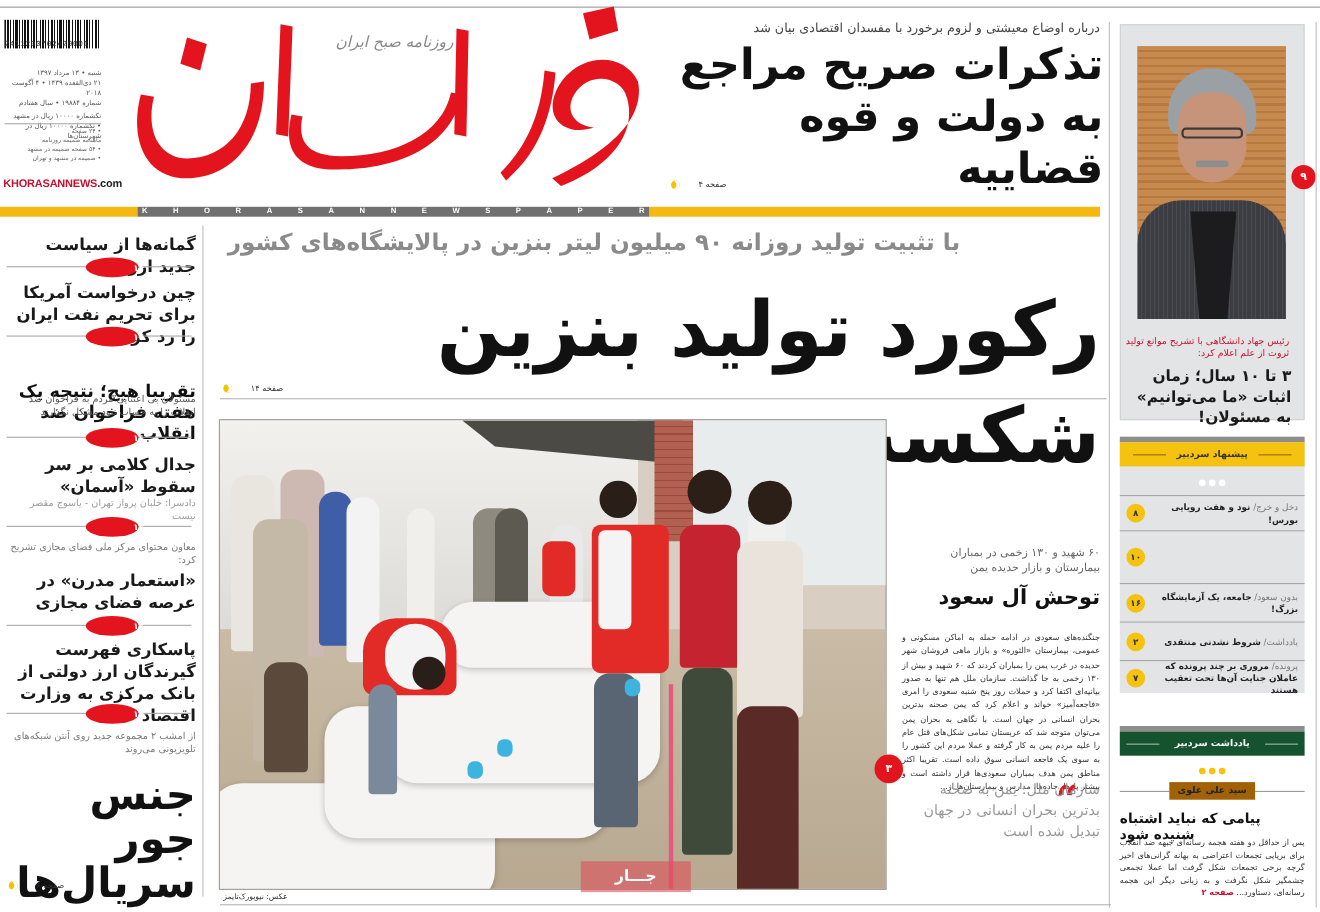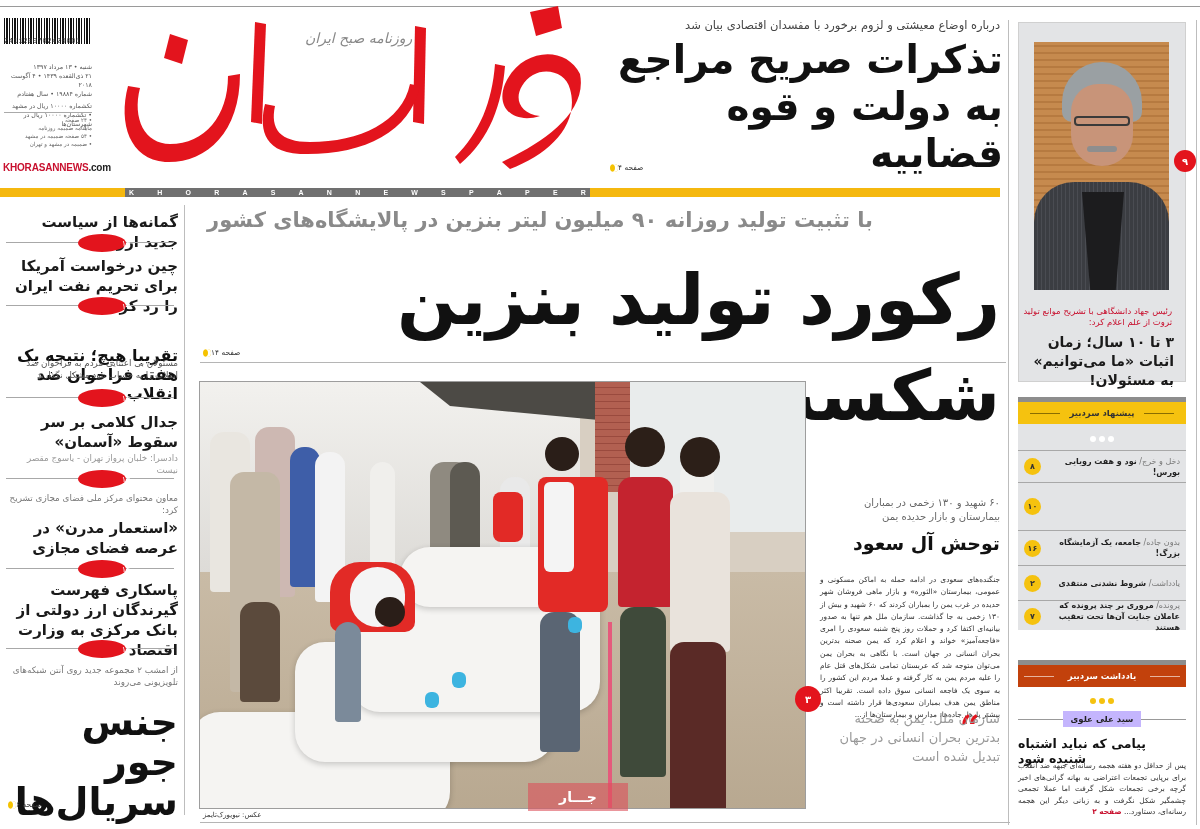--- a/index.html
+++ b/index.html
@@ -20,21 +20,21 @@
   .site-url { left: 3px; top: 162px; font-family: "Liberation Sans", sans-serif; font-weight: bold; font-size: 10px; color: #c8102e; letter-spacing: -0.2px; }
   .site-url span { color: #222; }
 
   
   .logo { left: 110px; top: 4px; width: 480px; height: 170px; }
   .logo-sub { left: 305px; top: 30px; font-family: "DejaVu Serif", serif; font-style: italic; font-size: 14px; color: #888; }
 
   
   .top-kicker { left: 600px; top: 18px; width: 400px; font-size: 11.5px; color: #444; }
   .top-headline { left: 595px; top: 36px; width: 408px; font-family: "DejaVu Sans", sans-serif; font-weight: bold; font-size: 39px; line-height: 47px; color: #111; letter-spacing: -1px; }
-  .page-ref { font-size: 7.5px; color: #333; display: inline-flex; align-items: center; gap: 0; direction: rtl; }
+  .page-ref { font-size: 7.5px; color: #333; display: inline-flex; align-items: center; gap: 17px; direction: rtl; }
   .page-ref .moon { width: 8px; height: 8px; border-radius: 50%; background: #f5c200; display: inline-block; box-shadow: inset -3px 0 0 #fff; }
   .top-pageref { left: 610px; top: 163px; }
 
   
   .portrait-card { left: 1018px; top: 22px; width: 168px; height: 360px; background: #e3e4e6; border: 1px solid #d0d0d0; }
   .portrait { left: 1034px; top: 42px; width: 135px; height: 248px; overflow: hidden; background: #c98a4a; }
   .portrait .blinds { position: absolute; inset: 0; background: repeating-linear-gradient(0deg, #c68a4e 0 5px, #b67a40 5px 7px); }
   .portrait .hair { position: absolute; left: 28px; top: 20px; width: 80px; height: 60px; border-radius: 40px 40px 10px 10px; background: #9aa0a3; }
   .portrait .face { position: absolute; left: 37px; top: 42px; width: 62px; height: 82px; border-radius: 30px 30px 34px 34px; background: #c89479; }
   .portrait .glasses { position: absolute; left: 40px; top: 74px; width: 56px; height: 10px; border: 2px solid #3a3a3a; border-radius: 4px; }
@@ -55,21 +55,21 @@
   
   .vrule { width: 1px; background: #bdbdbd; }
 
   
   .left-item { left: 6px; width: 172px; }
   .lc-head { font-weight: bold; font-size: 15px; line-height: 20px; color: #1a1a1a; }
   .lc-head-xl { font-weight: bold; font-size: 16px; line-height: 19px; color: #111; }
   .lc-sub { font-size: 8.8px; line-height: 12px; color: #555; }
   .lc-sub-grey { font-size: 8.8px; line-height: 12px; color: #999; }
   .sep { left: 6px; width: 168px; height: 1px; background: #a8a8a8; }
-  .num-badge { width: 18px; height: 18px; border-radius: 50%; background: #e3141d; color: #fff; font-size: 8px; font-weight: normal; display: flex; align-items: center; justify-content: center; padding-left: 48px; }
+  .num-badge { width: 18px; height: 18px; border-radius: 50%; background: #e3141d; color: #fff; font-size: 8px; font-weight: bold; display: flex; align-items: center; justify-content: center; padding-left: 48px; }
   .big-left { left: 4px; top: 702px; width: 174px; font-weight: bold; font-size: 38px; line-height: 40px; color: #111; letter-spacing: -1px; }
 
   
   .main-kicker { left: 200px; top: 208px; width: 680px; text-align: center; font-weight: bold; font-size: 21px; color: #8a8a8a; }
   .main-headline { left: 200px; top: 252px; width: 800px; text-align: right; font-weight: bold; font-size: 70px; line-height: 96px; color: #111; letter-spacing: -3px; }
   .main-pageref { left: 203px; top: 348px; }
   .main-rule { left: 200px; top: 362px; width: 806px; height: 1px; background: #b5b5b5; }
 
   
   .photo { left: 199px; top: 381px; width: 607px; height: 428px; overflow: hidden; background: #d8cfc2; border: 1px solid #9d9d9d; }
@@ -105,28 +105,28 @@
   .dots i { width: 6px; height: 6px; border-radius: 50%; background: #fff; display: block; }
   .picks-dots { left: 1018px; top: 436px; width: 168px; }
   .pick-row { left: 1018px; width: 168px; border-top: 1px solid #a8a8a8; display: flex; flex-direction: row; align-items: center; padding: 0 6px 0 6px; gap: 6px; }
   .pick-row .ybadge { width: 17px; height: 17px; border-radius: 50%; background: #f5c20f; color: #333; font-size: 8px; font-weight: bold; display: flex; align-items: center; justify-content: center; flex-shrink: 0; }
   .pick-row .ptext { flex: 1; direction: rtl; text-align: right; font-size: 8px; line-height: 11px; color: #222; }
   .pick-row .ptext .cat { color: #777; font-weight: normal; }
   .pick-row .ptext b { font-weight: bold; }
 
   
   .note-grey { left: 1018px; top: 660px; width: 168px; height: 5px; background: #8d8d8d; }
-  .note-head { left: 1018px; top: 665px; width: 168px; height: 22px; background: #c2410c; display: flex; align-items: center; justify-content: center; gap: 14px; }
+  .note-head { left: 1018px; top: 665px; width: 168px; height: 22px; background: #14532d; display: flex; align-items: center; justify-content: center; gap: 14px; }
   .note-head .ln { width: 30px; height: 1px; background: #fff; opacity: .6; }
   .note-head span { font-size: 8.5px; font-weight: bold; color: #fff; }
   .note-dots { left: 1018px; top: 698px; width: 168px; }
   .note-dots i { background: #f5c20f; }
   .author-row { left: 1018px; top: 710px; width: 168px; height: 18px; display: flex; align-items: center; }
   .author-row .ln { flex: 1; height: 1px; background: #999; }
-  .author-tag { background: #c4b5fd; font-size: 8.5px; font-weight: bold; color: #222; padding: 3px 8px; }
+  .author-tag { background: #a16207; font-size: 8.5px; font-weight: bold; color: #222; padding: 3px 8px; }
   .note-headline { left: 1018px; top: 736px; width: 168px; text-align: center; font-weight: bold; font-size: 12.5px; color: #111; }
   .note-body { left: 1018px; top: 760px; width: 168px; font-size: 7.4px; line-height: 11.5px; color: #333; text-align: justify; }
   .note-body .pg { color: #c8102e; font-weight: bold; }
 </style>
 </head>
 <body>
 
 <div class="abs top-rule"></div>
 
 <div class="abs barcode"></div>
@@ -330,21 +330,21 @@
 
 <div class="abs pick-row" style="top:450px; height:32px;">
   <span class="ybadge">۸</span>
   <span class="ptext"><span class="cat">دخل و خرج/</span> <b>نود و هفت رویایی بورس!</b></span>
 </div>
 <div class="abs pick-row" style="top:482px; height:48px;">
   <span class="ybadge">۱۰</span>
 </div>
 <div class="abs pick-row" style="top:530px; height:35px;">
   <span class="ybadge">۱۶</span>
-  <span class="ptext"><span class="cat">بدون جاده/</span> <b>جامعه، یک آزمایشگاه بزرگ!</b></span>
+  <span class="ptext"><span class="cat">بدون سعود/</span> <b>جامعه، یک آزمایشگاه بزرگ!</b></span>
 </div>
 <div class="abs pick-row" style="top:565px; height:35px;">
   <span class="ybadge">۲</span>
   <span class="ptext"><span class="cat">یادداشت/</span> <b>شروط نشدنی منتقدی</b></span>
 </div>
 <div class="abs pick-row" style="top:600px; height:32px;">
   <span class="ybadge">۷</span>
   <span class="ptext"><span class="cat">پرونده/</span> <b>مروری بر چند پرونده که عاملان جنایت آن‌ها تحت تعقیب هستند</b></span>
 </div>
 

